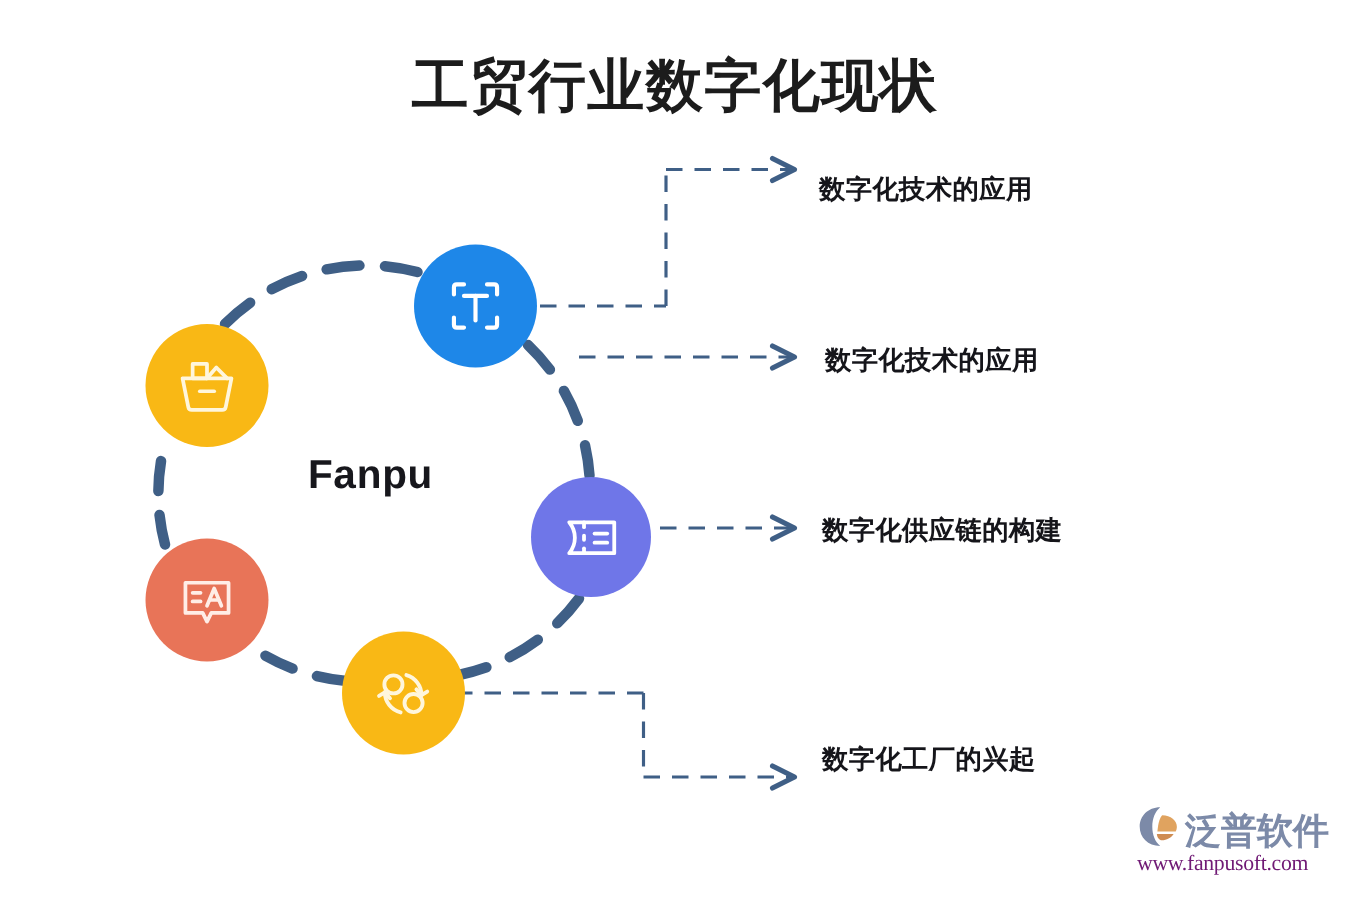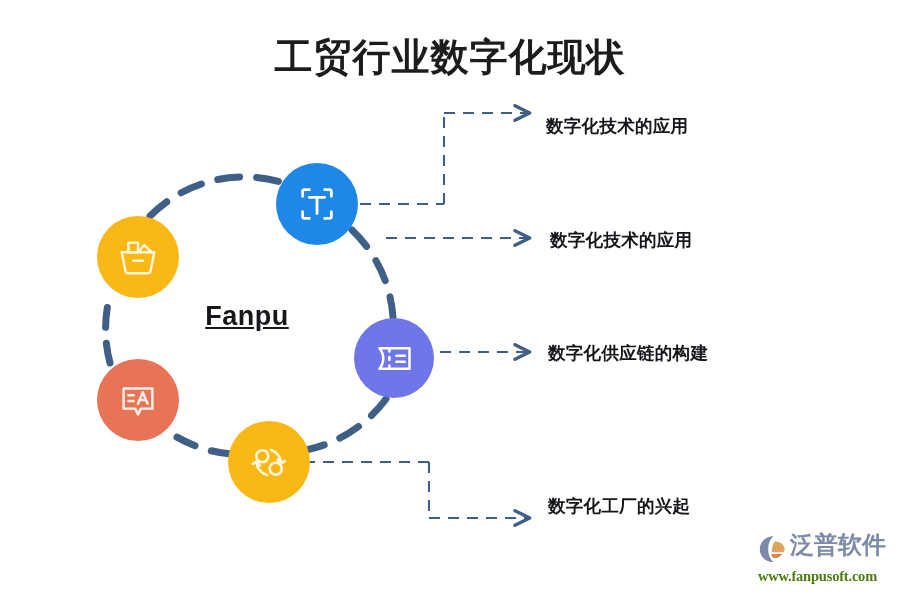--- a/index.html
+++ b/index.html
@@ -62,21 +62,20 @@
   .center-label {
     position: absolute;
     left: 182px;
     top: 301px;
     width: 130px;
     text-align: center;
     font-size: 27px;
     font-weight: 700;
     color: #17171c;
     letter-spacing: 0.5px;
-    text-decoration: underline;
   }
 
   
   .side-label {
     position: absolute;
     font-size: 17.5px;
     font-weight: 700;
     color: #15151a;
     white-space: nowrap;
     letter-spacing: 0.3px;
@@ -85,36 +84,36 @@
   
   .logo {
     position: absolute;
     left: 757px;
     top: 533px;
     width: 136px;
     height: 56px;
   }
   .logo-row {
     display: flex;
-    align-items: flex-start;
+    align-items: flex-end;
     height: 34px;
   }
   .logo-mark { width: 32px; height: 32px; flex: 0 0 32px; }
   .logo-text {
     font-size: 24px;
     font-weight: 700;
     color: #7c8aa8;
     letter-spacing: 0px;
     margin-left: 1px;
     line-height: 1;
   }
   .logo-url {
     font-size: 14.5px;
-    font-weight: 700;
-    color: #4d7c0f;
+    font-weight: 400;
+    color: #701a75;
     letter-spacing: -0.2px;
     margin-top: 1px;
     padding-left: 1px;
     font-family: "Liberation Serif", "DejaVu Serif", serif;
   }
 </style>
 </head>
 <body>
 
 <div id="canvas">

